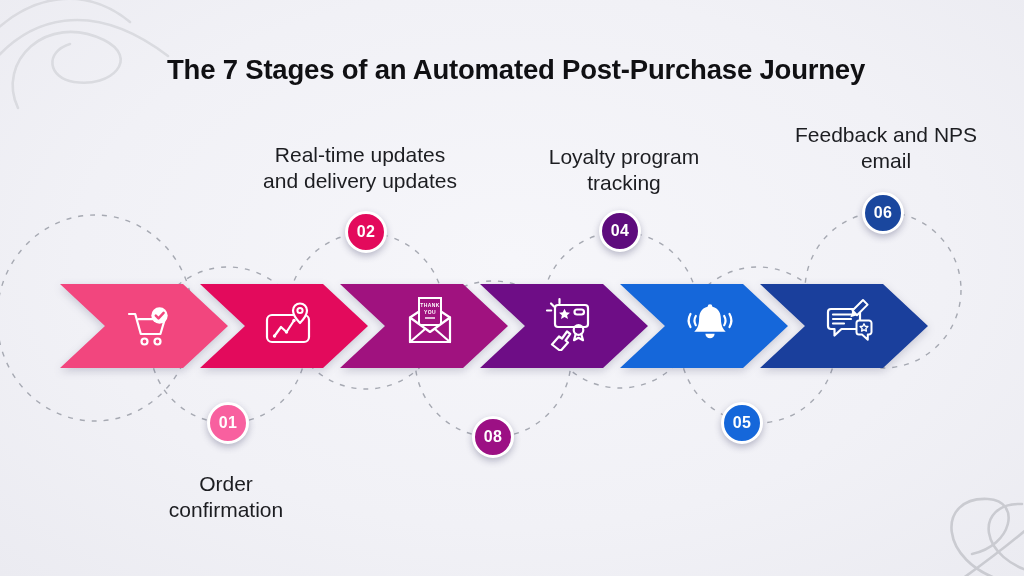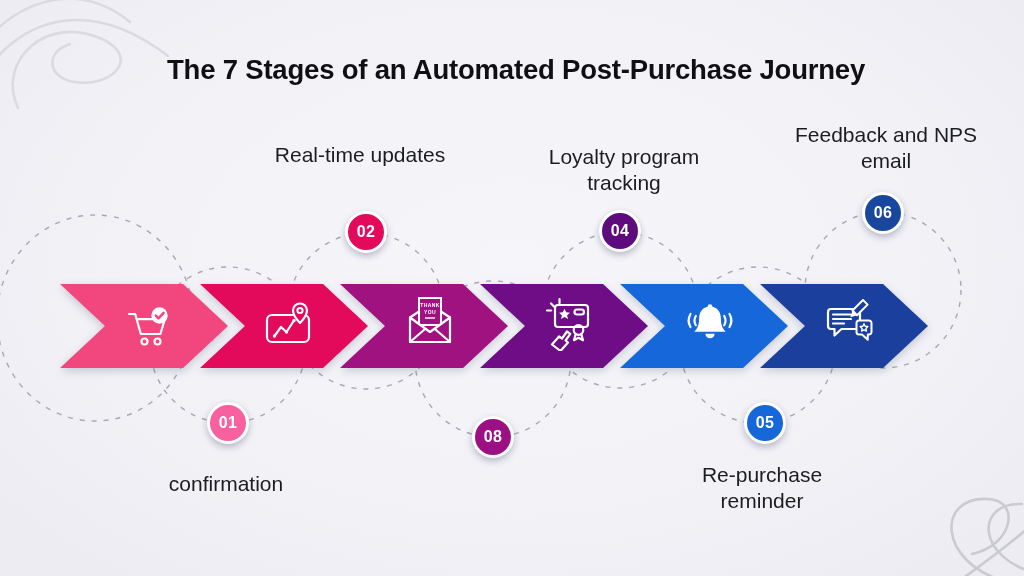--- a/index.html
+++ b/index.html
@@ -136,39 +136,37 @@
     </div>
   <div class="badge" style="left: 345px; top: 211px; background: rgb(227, 10, 92);">
       <span>02</span>
     </div>
   <div class="badge" style="left: 472px; top: 416px; background: rgb(156, 16, 132);">
       <span>08</span>
     </div>
   <div class="badge" style="left: 599px; top: 210px; background: rgb(94, 12, 125);">
       <span>04</span>
     </div>
-  <div class="badge" style="left: 744px; top: 402px; background: rgb(21, 103, 218);">
+  <div class="badge" style="left: 721px; top: 402px; background: rgb(21, 103, 218);">
       <span>05</span>
     </div>
   <div class="badge" style="left: 862px; top: 192px; background: rgb(26, 71, 158);">
       <span>06</span>
     </div>
 
   <div class="label" style="left:226px;top:471px">
+    <span>Order</span>
       <span>confirmation</span>
   </div>
   <div class="label" style="left:360px;top:142px">
     <span>Real-time updates</span>
+      <span>and delivery updates</span>
   </div>
   <div class="label" style="left:624px;top:144px">
     <span>Loyalty program</span>
       <span>tracking</span>
-  </div>
-  <div class="label" style="left:762px;top:462px">
-    <span>Re-purchase</span>
-      <span>reminder</span>
   </div>
   <div class="label" style="left:886px;top:122px">
     <span>Feedback and NPS</span>
       <span>email</span>
   </div>
 
 </div>
 
 </body></html>

